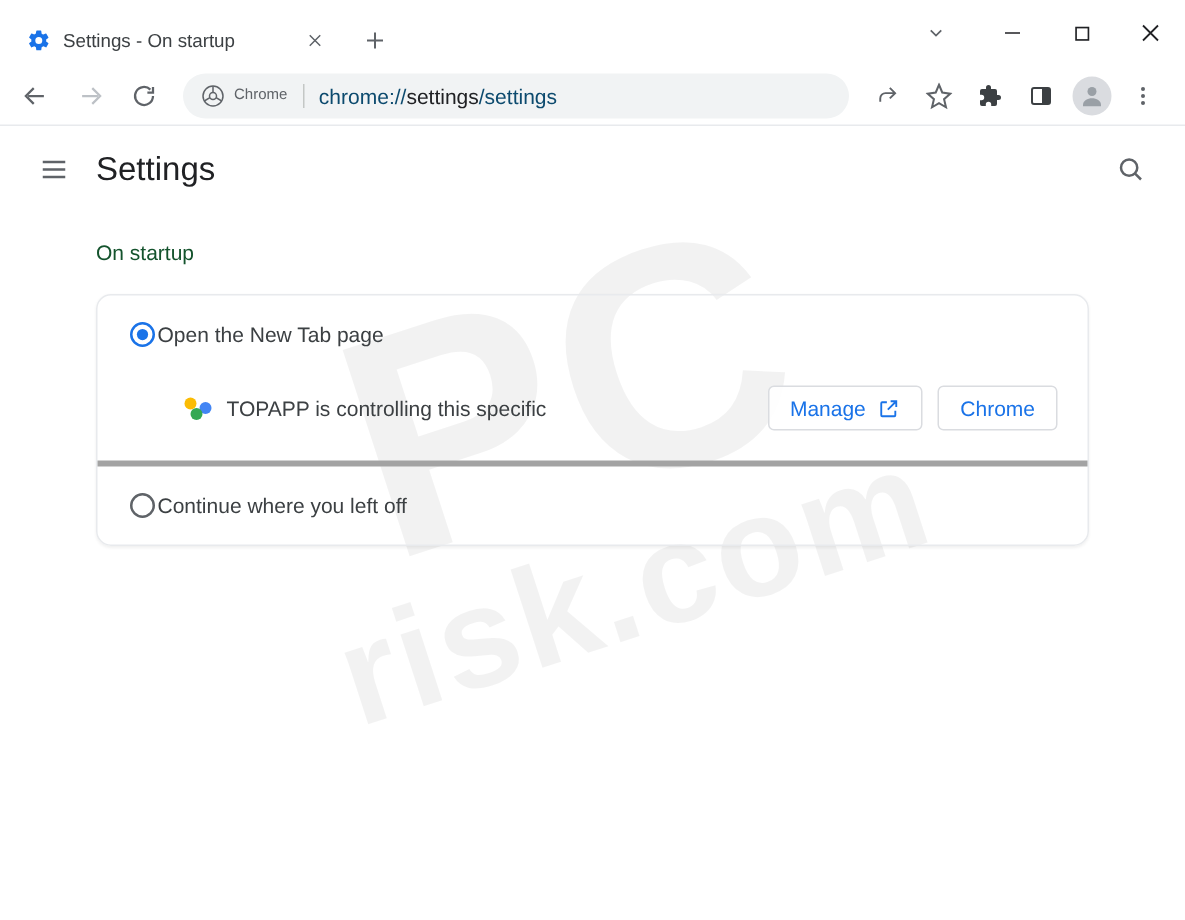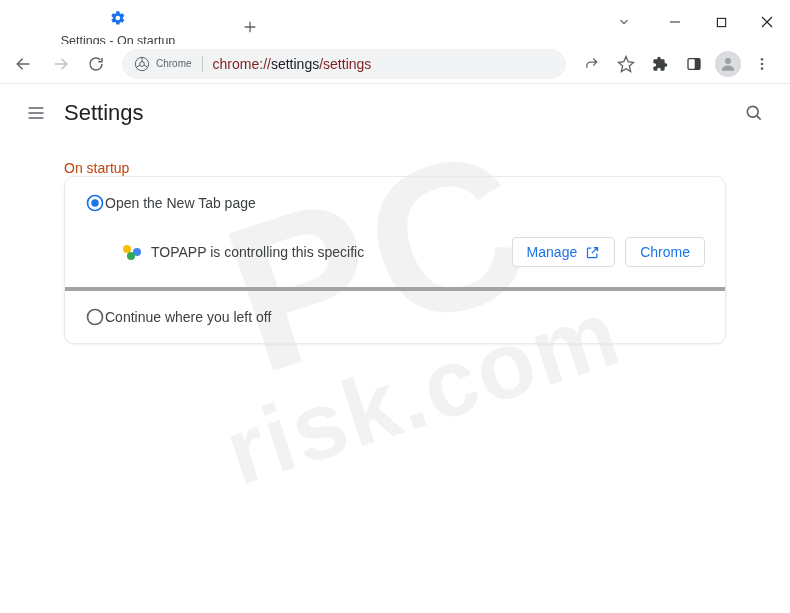--- a/index.html
+++ b/index.html
@@ -18,21 +18,21 @@
   .titlebar {
     height: 44px; display: flex; align-items: stretch; background: #fff;
     border-top-left-radius: 8px; border-top-right-radius: 8px;
     position: relative; z-index: 2;
   }
   .tab-strip { display: flex; align-items: flex-end; padding-left: 8px; flex: 1; padding-top: 6px; }
   .tab {
     display: flex; align-items: center; gap: 8px; background: #fff;
     border-top-left-radius: 10px; border-top-right-radius: 10px;
     padding: 0 10px; height: 34px; min-width: 220px; position: relative;
-    color: #3c4043; font-size: 12.5px; flex-direction: column;
+    color: #3c4043; font-size: 12.5px;
   }
   .tab .favicon { width: 16px; height: 16px; display: flex; align-items:center; justify-content:center; }
   .tab .close { margin-left: auto; width: 16px; height: 16px; display:flex; align-items:center; justify-content:center; color:#5f6368; }
   .newtab-btn { width: 28px; height: 28px; margin-left: 8px; margin-bottom: 3px; display:flex; align-items:center; justify-content:center; color:#5f6368; border-radius: 50%; }
 
   .win-controls { display: flex; align-items: center; gap: 0; }
   .win-left { display:flex; align-items:center; padding: 0 10px 0 16px;}
   .win-ctrl { width: 46px; height: 40px; display: flex; align-items:center; justify-content:center; color:#202124; }
   .chev { width:36px; display:flex; align-items:center; justify-content:center; color:#5f6368;}
 
@@ -44,38 +44,38 @@
   }
   .tbtn { width: 32px; height: 32px; border-radius: 50%; display: flex; align-items:center; justify-content:center; color:#5f6368; }
   .tbtn.disabled { color: #bdc1c6; }
   .omnibox {
     flex: 1; height: 30px; background: #f1f3f4; border-radius: 15px;
     display: flex; align-items: center; padding: 0 12px; gap: 10px; margin: 0 6px;
     color:#5f6368; font-size: 14px;
   }
   .omnibox .secure { display:flex; align-items:center; gap:6px; }
   .omnibox .urlspan { display:flex; align-items:baseline; gap:0; }
-  .url-dim { color:#7f1d1d; }
+  .url-dim { color:#0c4a6e; }
   .url-em { color:#202124; }
   .omni-sep { width:1px; height:16px; background:#c4c7c5; }
   .right-icons { display:flex; align-items:center; gap:2px; padding-right:4px;}
   .avatar { width:26px; height:26px; border-radius:50%; background:#dadce0; display:flex; align-items:center; justify-content:center;}
 
   
   .settings-header {
     height: 58px; display: flex; align-items:center; padding: 0 16px;
     position: relative; z-index: 2; background: transparent;
   }
   .hamburger { width:40px; height:40px; display:flex; align-items:center; justify-content:center; color:#5f6368;}
   .settings-title { font-size: 22px; color:#202124; font-weight: 500; margin-left: 8px;}
   .search-btn { margin-left:auto; width:40px; height:40px; display:flex; align-items:center; justify-content:center; color:#5f6368;}
 
   
   .content { position:relative; z-index:2; padding: 18px 64px 0 64px; }
-  .section-title { font-size: 14px; color:#c2410c; font-weight:400; }
+  .section-title { font-size: 14px; color:#14532d; font-weight:400; margin-bottom: 20px; }
   .card {
     border: 1px solid #e8eaed; border-radius: 10px; background: rgba(255,255,255,0.0);
     box-shadow: 0 1px 2px rgba(60,64,67,0.08);
   }
   .row { display:flex; align-items:center; padding: 16px 20px; min-height: 50px; }
   .row + .row { border-top: 4px solid #a3a3a3; }
   .row.sub { padding-left: 58px; border-top: none; padding-top:8px; padding-bottom:20px;}
   .radio { width:20px; height:20px; flex-shrink:0; }
   .radio svg { width:20px; height:20px; display:block; }
   .row-label { font-size: 14px; color:#3c4043; }

